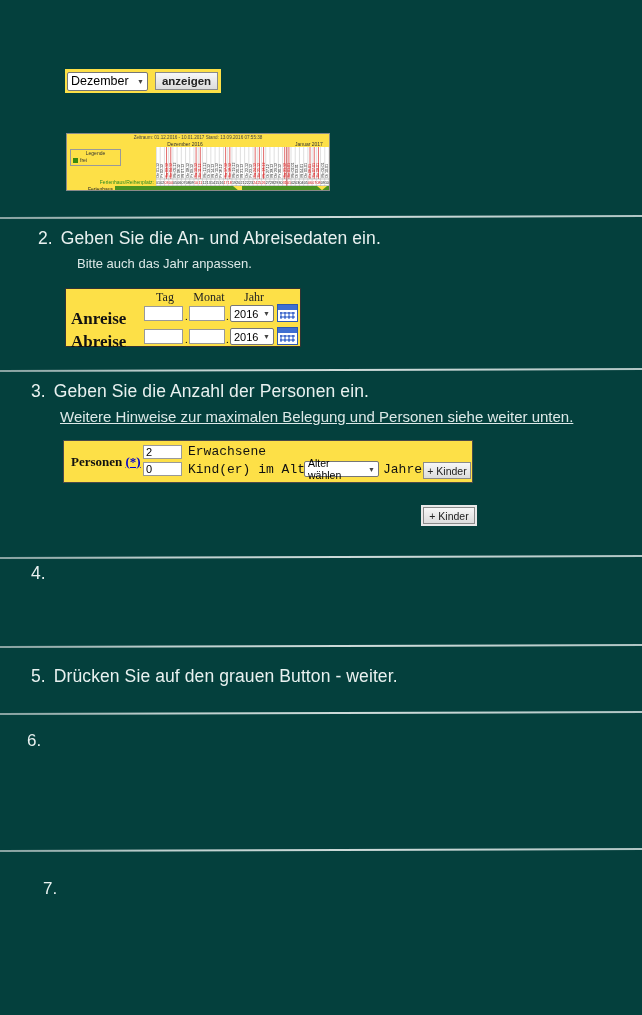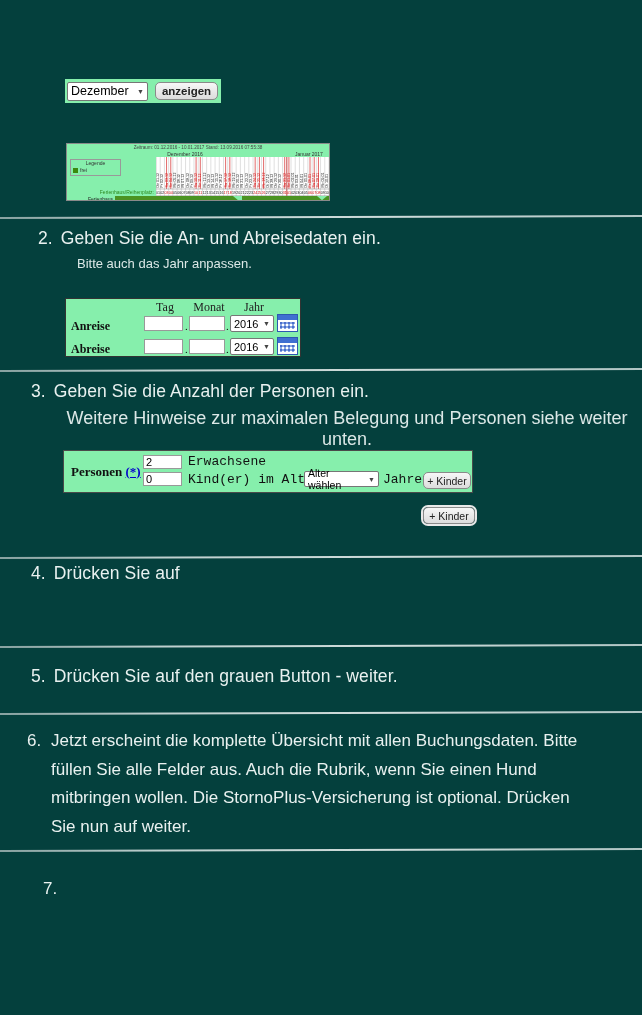--- a/index.html
+++ b/index.html
@@ -7,34 +7,34 @@
           font-family:"Liberation Sans",sans-serif;background:#04403d;}
   .hr{position:absolute;left:0;width:642px;height:2px;opacity:.85;
       background:linear-gradient(90deg,#9fb3b2 0%,#dfe9e8 25%,#f2f7f6 60%,#cfdddc 100%);
       transform:rotate(-.18deg);}
   .heading{position:absolute;color:#e9f1f0;font-size:17.5px;display:flex;letter-spacing:.1px;}
   .heading .num{margin-right:8px;}
   .hint{position:absolute;color:#dce8e7;font-size:13px;text-align:center;}
   .para{position:absolute;color:#e9f1f0;font-size:17px;display:flex;}
   .para .num{flex:0 0 24px;}
   .para .body{white-space:pre-line;}
-  .panel{position:absolute;background:#86efac;box-sizing:border-box;margin-top:10px;}
+  .panel{position:absolute;background:#fde047;box-sizing:border-box;}
   .fakesel{display:flex;align-items:center;justify-content:space-between;background:#fff;
            border:1px solid #767676;border-radius:2px;padding:0 3px;box-sizing:border-box;
            color:#000;cursor:default;}
   .fakesel .arr{font-size:7px;color:#444;margin-left:3px;}
   .gbtn{display:flex;align-items:center;justify-content:center;box-sizing:border-box;
-        background:linear-gradient(#f7f7f7,#dcdcdc);border:1px solid #8a8a8a;border-radius:5px;
+        background:linear-gradient(#f7f7f7,#dcdcdc);border:1px solid #8a8a8a;border-radius:0;
         color:#222;cursor:default;}
   .ring{box-shadow:0 0 0 2px #e9e9e9;}
   .tinput{position:absolute;background:#fff;border:1px solid #999;box-sizing:border-box;
           font:11px "Liberation Sans",sans-serif;padding:0 2px;}
   .serif{font-family:Liberation Mono, monospace;}
   .dtlabel{position:absolute;font-family:"Liberation Serif",serif;font-weight:bold;
-           font-size:12px;color:#111;}
+           font-size:17px;color:#111;}
   .th{position:absolute;font-family:"Liberation Serif",serif;font-size:12px;color:#222;
       text-align:center;}
   .dot{position:absolute;font-family:"Liberation Serif",serif;font-size:11px;color:#111;}
   .calicon{position:absolute;width:21px;height:18px;border:1px solid #2d59b0;background:#fff;
            box-sizing:border-box;}
   .calicon::before{content:"";position:absolute;left:0;top:0;right:0;height:5px;background:#3f6fd1;}
   .calicon::after{content:"";position:absolute;left:2px;top:7px;right:2px;bottom:2px;
            background:repeating-linear-gradient(90deg,#8aa8e4 0 2px,#fff 2px 4px),
                       repeating-linear-gradient(#8aa8e4 0 2px,#fff 2px 4px);
            background-blend-mode:multiply;}
@@ -267,21 +267,21 @@
       <span>2016</span>
       <span class="arr">▼</span>
     </div>
     <div class="calicon" style="left:211px;top:38px;"></div>
   </div>
 
   <div class="heading" style="left:31px;top:381px;">
     <span class="num">3.</span>
     <span>Geben Sie die Anzahl der Personen ein.</span>
   </div>
-  <div class="hint" style="left:52px;top:408px;font-size:18px;">Weitere Hinweise zur maximalen Belegung und Personen siehe weiter unten.</div>
+  <div class="hint" style="left:60px;top:408px;font-size:15px;text-decoration:underline;">Weitere Hinweise zur maximalen Belegung und Personen siehe weiter unten.</div>
 
   <div class="panel" style="left:63px;top:440px;width:410px;height:43px;border:1px solid #4a4a4a;">
     <span class="dtlabel" style="left:7px;top:13px;font-size:13px;text-align:center;">
       <span>Personen</span>
       <span style="color:#0000cc;text-decoration:underline;font-weight:bold;">(*)</span>
     </span>
     <input class="tinput" style="left: 79px; top: 4px; width: 39px; height: 14px;" value="2">
     <input class="tinput" style="left: 79px; top: 21px; width: 39px; height: 14px;" value="0">
     <span class="serif" style="position:absolute;left:124px;top:3px;font-size:13px;color:#111;">Erwachsene</span>
     <span class="serif" style="position:absolute;left:124px;top:21px;font-size:13px;color:#111;">Kind(er) im Alter von</span>
@@ -290,33 +290,28 @@
       <span class="arr">▼</span>
     </div>
     <span class="serif" style="position:absolute;left:319px;top:21px;font-size:13px;color:#111;">Jahren</span>
     <div class="gbtn" style="position:absolute;left:359px;top:21px;width:48px;height:17px;font-size:10.5px;">+ Kinder</div>
   </div>
 
   <div class="gbtn ring" style="position:absolute;left:423px;top:507px;width:52px;height:17px;font-size:10.5px;">+ Kinder</div>
 
   <div class="heading" style="left:31px;top:563px;">
     <span class="num">4.</span>
-    <span>Drücken Sie auf</span>
   </div>
 
   <div class="heading" style="left:31px;top:666px;">
     <span class="num">5.</span>
     <span>Drücken Sie auf den grauen Button - weiter.</span>
   </div>
 
   <div class="para" style="left:27px;top:727px;width:608px;line-height:28.5px;">
     <span class="num">6.</span>
-    <span class="body">Jetzt erscheint die komplette Übersicht mit allen Buchungsdaten. Bitte
-füllen Sie alle Felder aus. Auch die Rubrik, wenn Sie einen Hund
-mitbringen wollen. Die StornoPlus-Versicherung ist optional. Drücken
-Sie nun auf weiter.</span>
   </div>
 
   <div class="para" style="left:43px;top:874px;width:575px;line-height:29px;">
     <span class="num">7.</span>
   </div>
 
 </div>
 
 </body></html>

